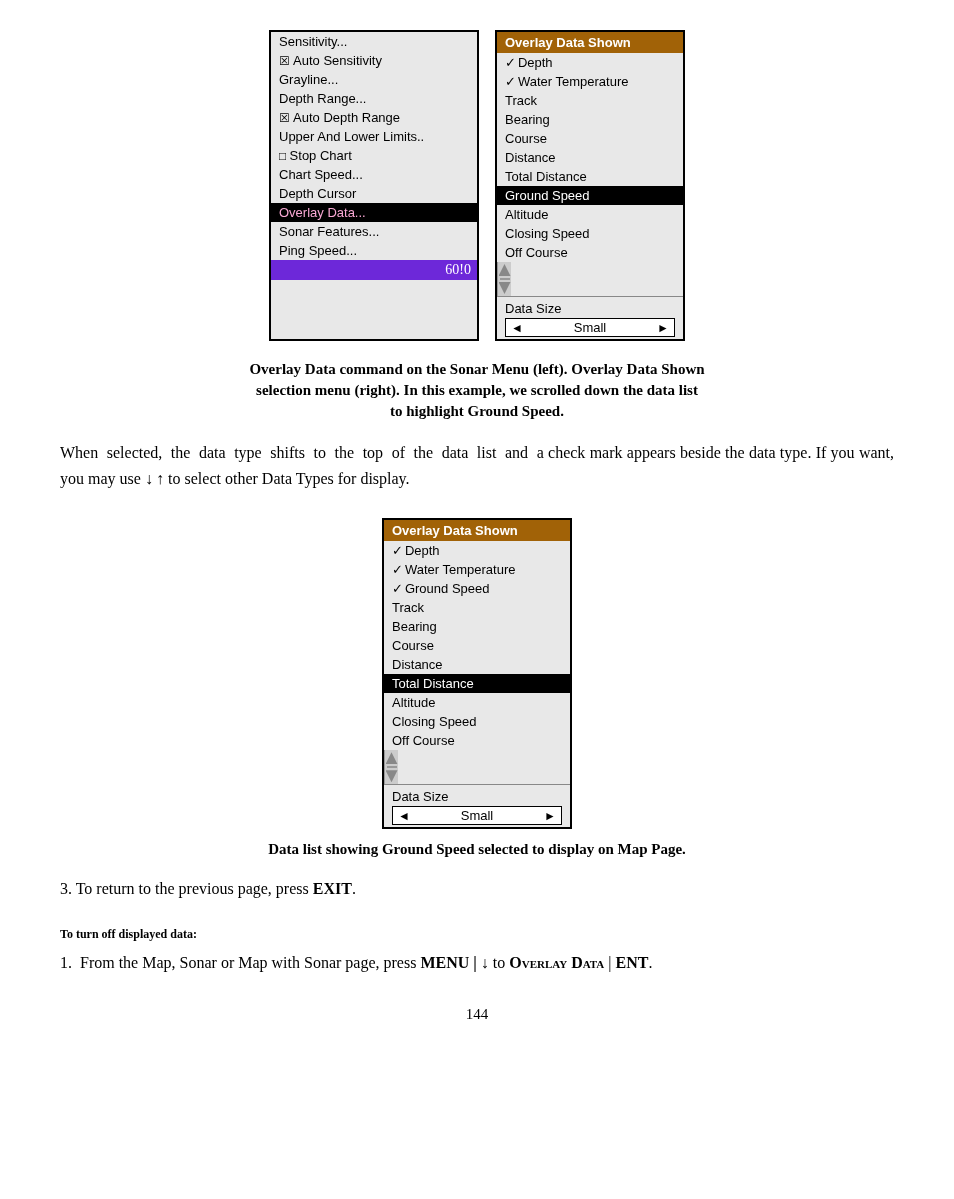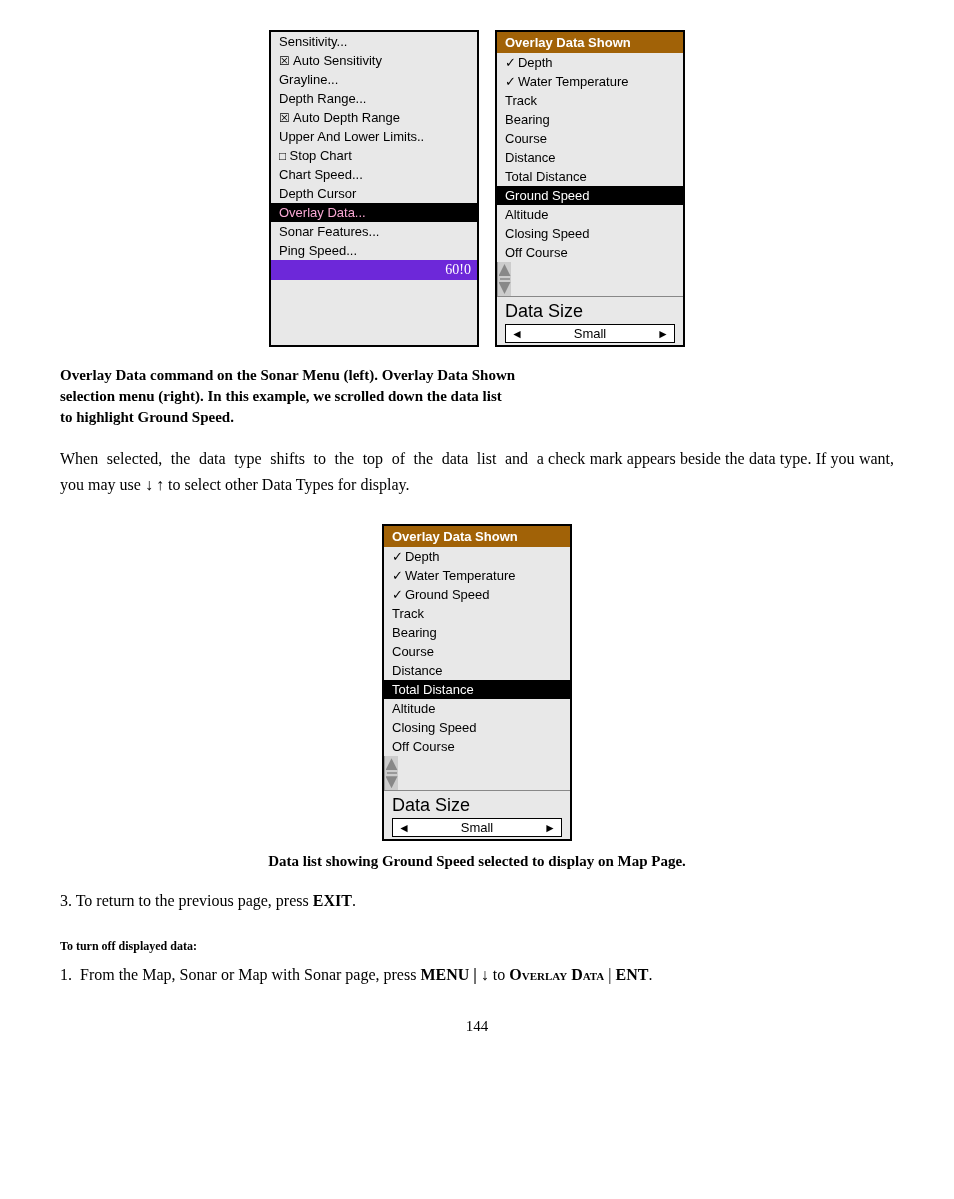--- a/index.html
+++ b/index.html
@@ -124,21 +124,21 @@
       clip-path: polygon(0% 0%, 100% 0%, 50% 100%);
       margin-bottom: 2px;
     }
 
     .data-size-row {
       border-top: 1px solid #888;
       padding: 4px 8px 2px 8px;
     }
 
     .data-size-label {
-      font-size: 18px;
+      font-size: 13px;
       margin-bottom: 2px;
     }
 
     .data-size-control {
       display: flex;
       align-items: center;
       border: 1px solid #000;
       background: #fff;
     }
 
@@ -151,20 +151,21 @@
 
     .ds-value {
       flex: 1;
       text-align: center;
       font-size: 13px;
       padding: 1px 4px;
     }
 
     
     .caption {
+      text-align: center;
       font-weight: bold;
       font-size: 15px;
       margin-bottom: 18px;
       line-height: 1.4;
     }
 
     
     .body-text {
       text-align: justify;
       font-size: 16px;

